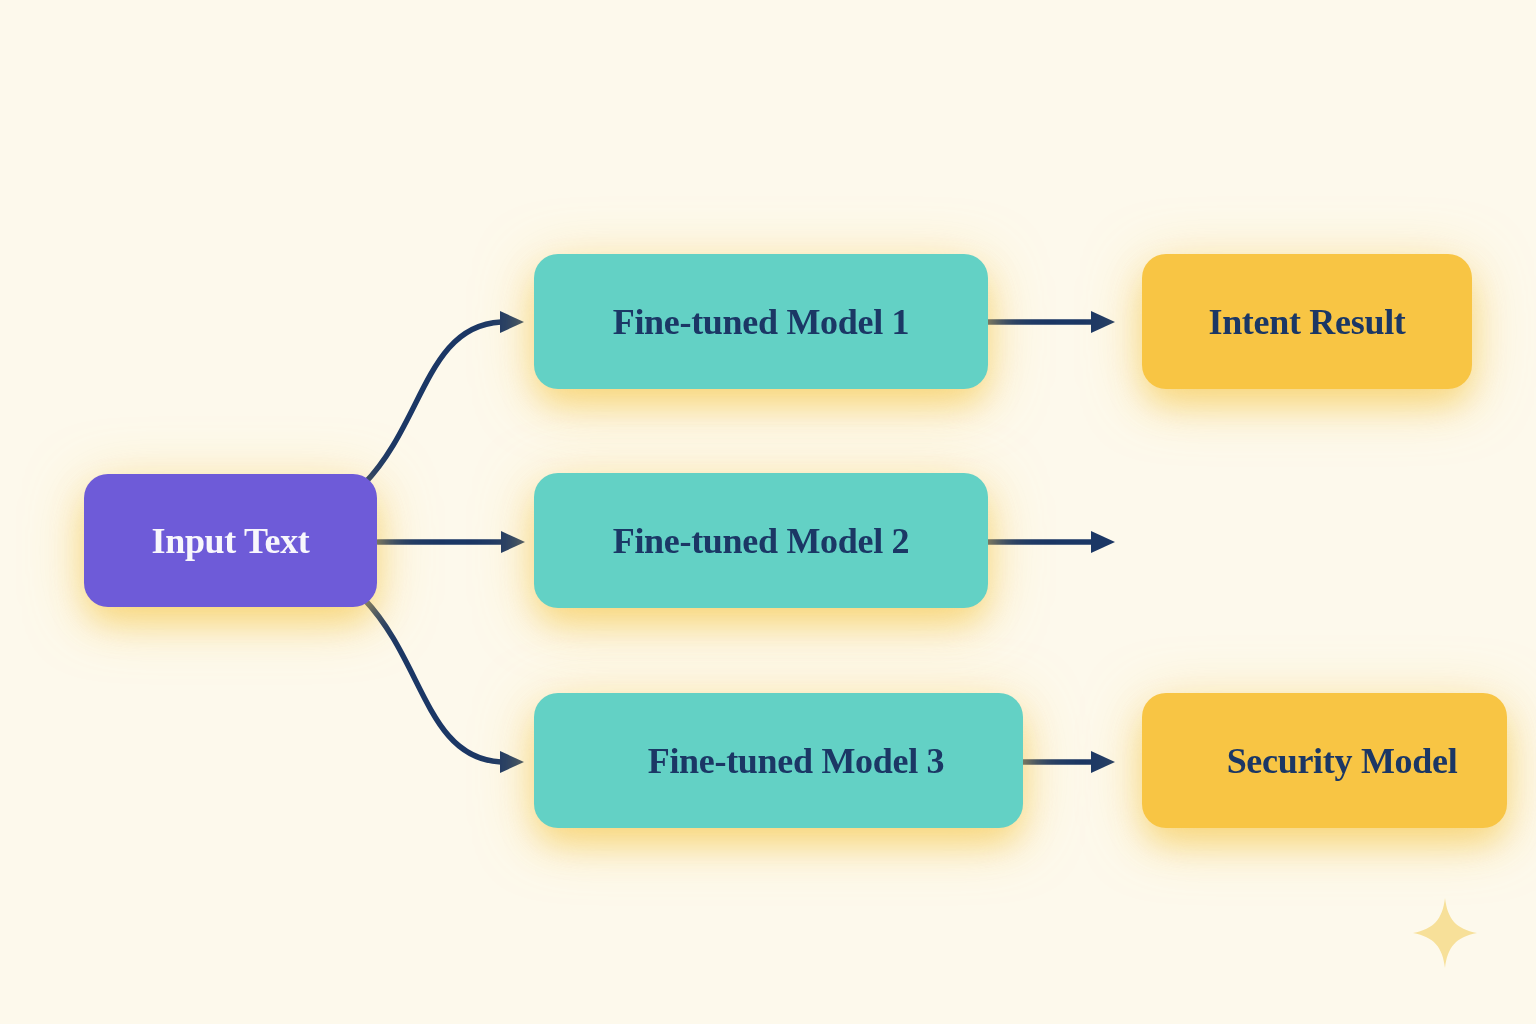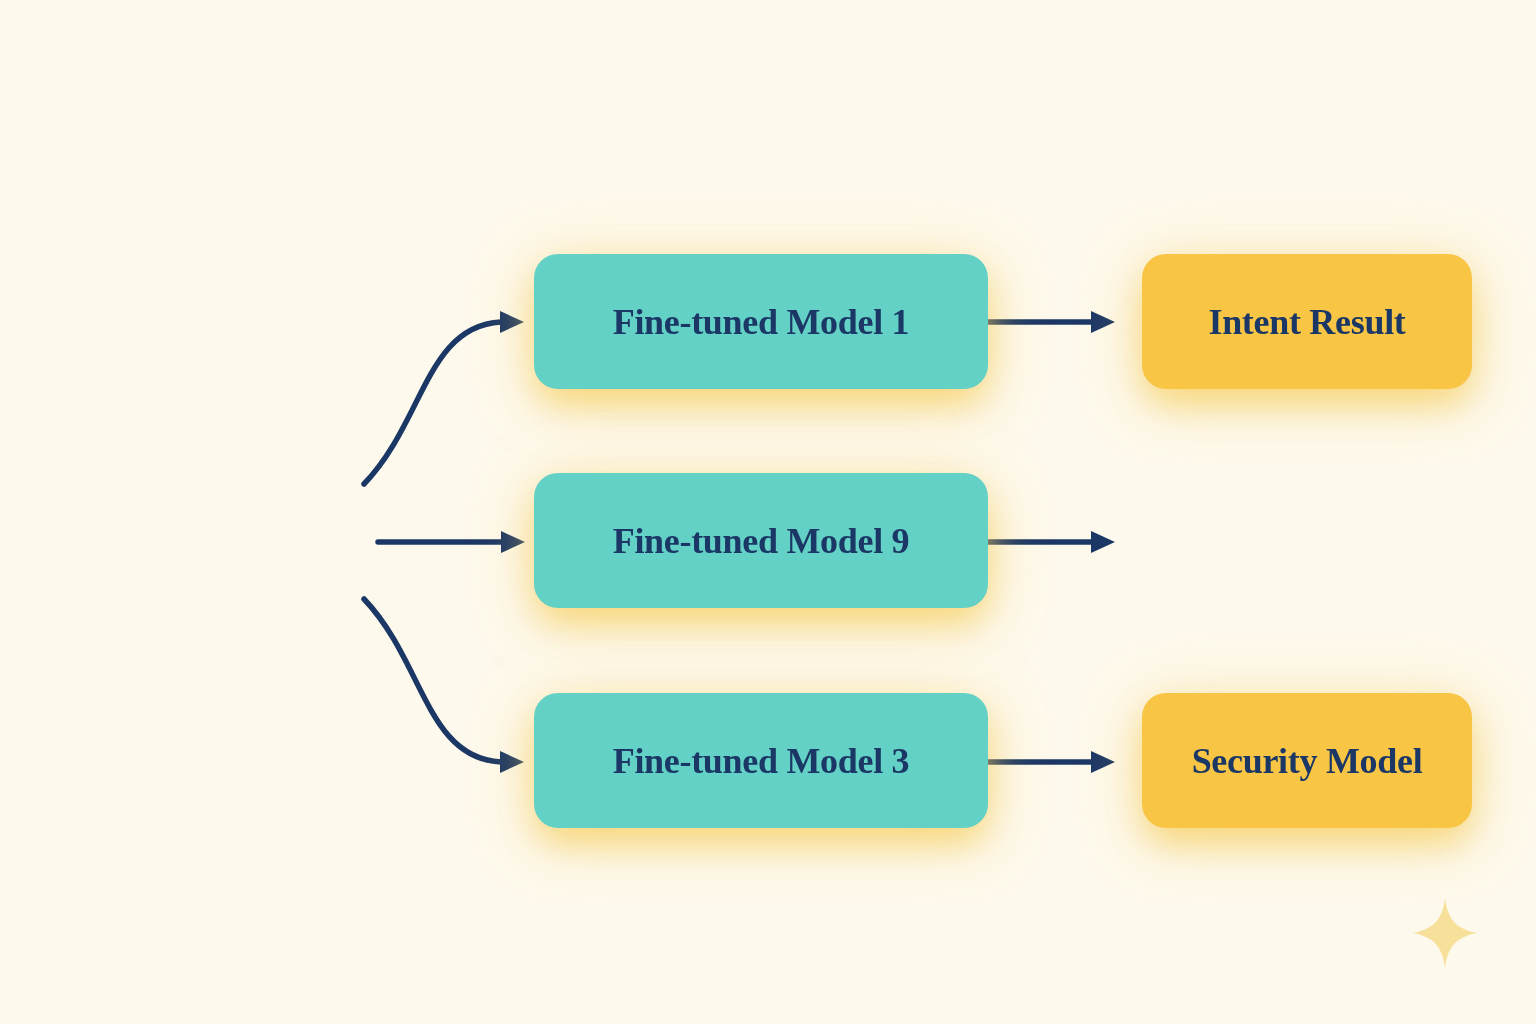--- a/index.html
+++ b/index.html
@@ -58,21 +58,21 @@
     color: var(--navy, #1b3765);
   }
   .node-result {
     left: 1117px; width: 330px; height: 135px;
     background: var(--yellow, #f8c544);
     color: var(--navy, #1b3765);
     margin-left: 25px;
   }
   .row-1 { top: 254px; }
   .row-2 { top: 473px; }
-  .row-3 { top: 693px; }
+  .row-3 { top: 693px; padding-left: 35px; }
   .sparkle {
     position: absolute;
     left: 1413px;
     top: 898px;
     width: 64px;
     height: 70px;
   }
   .sparkle path {
     fill: var(--sparkle, #f7e099);
   }
@@ -96,26 +96,29 @@
     <path class="arrow" d="M988 322 L 1092 322"></path>
     <polygon class="arrowhead" points="1115,322 1091,311 1091,333"></polygon>
 
     <path class="arrow" d="M988 542 L 1092 542"></path>
     <polygon class="arrowhead" points="1115,542 1091,531 1091,553"></polygon>
 
     <path class="arrow" d="M988 762 L 1092 762"></path>
     <polygon class="arrowhead" points="1115,762 1091,751 1091,773"></polygon>
   </svg>
 
+  <div class="node node-input">
+    <span>Input Text</span>
+  </div>
 
   <div class="node node-model row-1">
     <span>Fine-tuned Model 1</span>
   </div>
   <div class="node node-model row-2">
-    <span>Fine-tuned Model 9</span>
+    <span>Fine-tuned Model 2</span>
   </div>
   <div class="node node-model row-3">
     <span>Fine-tuned Model 3</span>
   </div>
 
   <div class="node node-result row-1">
     <span>Intent Result</span>
   </div>
   <div class="node node-result row-3">
     <span>Security Model</span>

